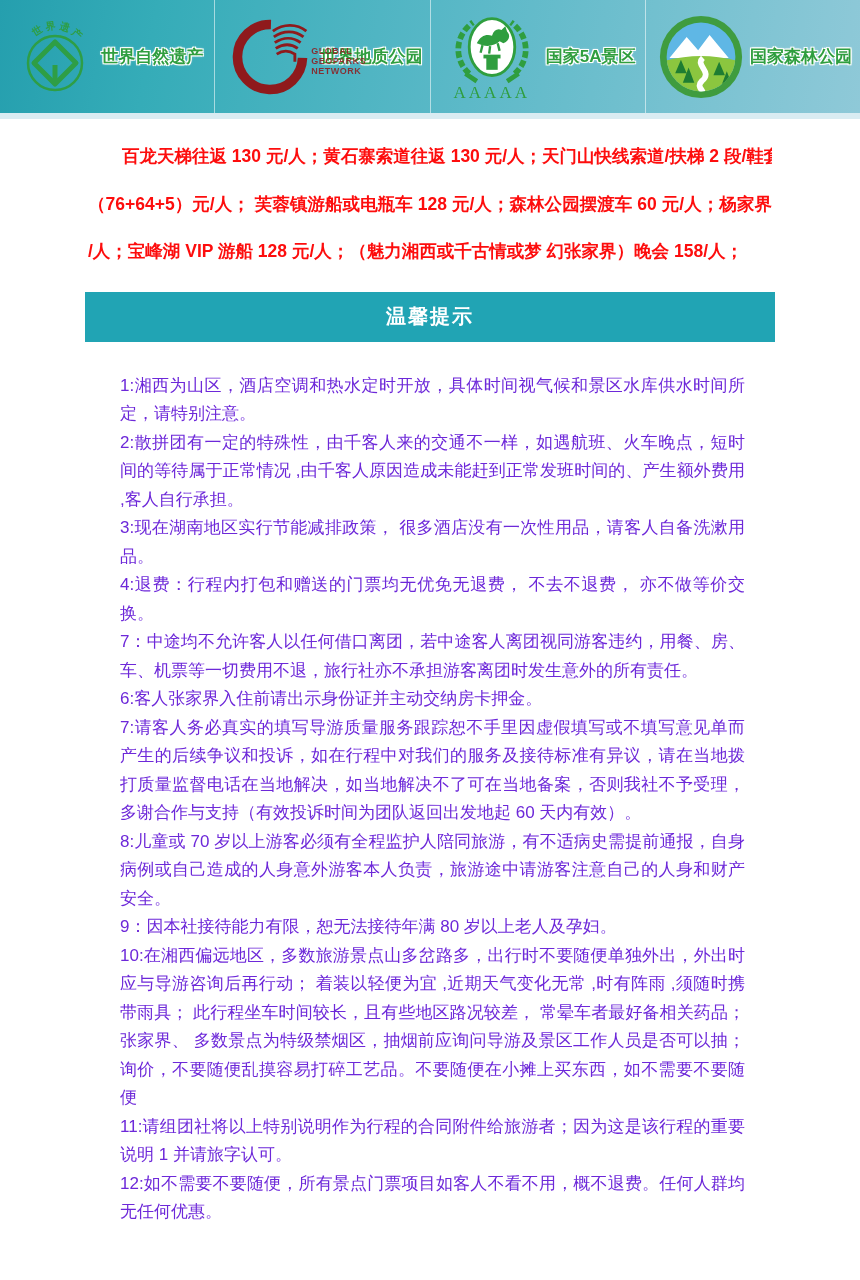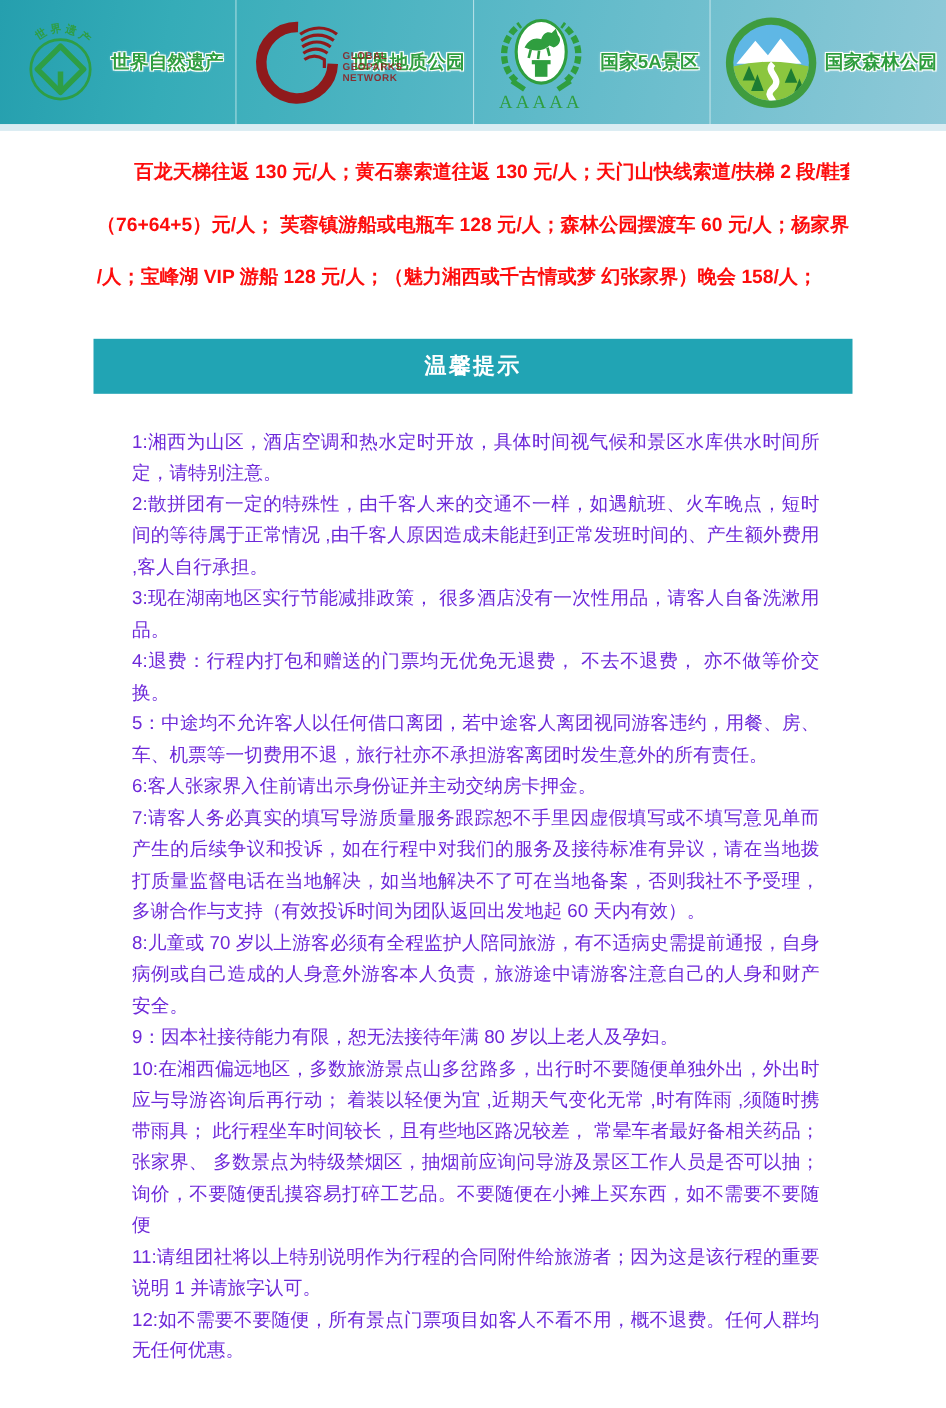--- a/index.html
+++ b/index.html
@@ -41,21 +41,21 @@
     color:var(--price-red,#fd0d0d);font-weight:bold;font-size:17.5px;
   }
   .price-line{
     height:47.5px;line-height:47.5px;white-space:nowrap;
     text-align:justify;text-align-last:justify;overflow:hidden;
   }
   .price-line:first-child{padding-left:34px;}
   .price-line:last-child{text-align-last:left;}
   
   .notice-banner{
-    margin:32px 0 0 85px;width:690px;height:50px;
+    margin:16px 0 0 85px;width:690px;height:50px;
     background:var(--banner-teal,#21a4b4);
     display:flex;align-items:center;justify-content:center;
   }
   .notice-title{color:#ffffff;font-weight:bold;font-size:20px;letter-spacing:2px;}
   
   .tips{
     margin:30px 0 0 120px;width:625px;
     color:#6d28d9;font-size:17px;line-height:28.5px;
     text-align:justify;
   }
@@ -143,21 +143,21 @@
 
 <div class="notice-banner">
   <span class="notice-title">温馨提示</span>
 </div>
 
 <div class="tips">
     <div class="tip">1:湘西为山区，酒店空调和热水定时开放，具体时间视气候和景区水库供水时间所定，请特别注意。</div>
     <div class="tip">2:散拼团有一定的特殊性，由千客人来的交通不一样，如遇航班、火车晚点，短时间的等待属于正常情况 ,由千客人原因造成未能赶到正常发班时间的、产生额外费用 ,客人自行承担。</div>
     <div class="tip">3:现在湖南地区实行节能减排政策， 很多酒店没有一次性用品，请客人自备洗漱用品。</div>
     <div class="tip">4:退费：行程内打包和赠送的门票均无优免无退费， 不去不退费， 亦不做等价交换。</div>
-    <div class="tip">5：中途均不允许客人以任何借口离团，若中途客人离团视同游客违约，用餐、房、车、机票等一切费用不退，旅行社亦不承担游客离团时发生意外的所有责任。</div>
+    <div class="tip">7：中途均不允许客人以任何借口离团，若中途客人离团视同游客违约，用餐、房、车、机票等一切费用不退，旅行社亦不承担游客离团时发生意外的所有责任。</div>
     <div class="tip">6:客人张家界入住前请出示身份证并主动交纳房卡押金。</div>
     <div class="tip">7:请客人务必真实的填写导游质量服务跟踪恕不手里因虚假填写或不填写意见单而产生的后续争议和投诉，如在行程中对我们的服务及接待标准有异议，请在当地拨打质量监督电话在当地解决，如当地解决不了可在当地备案，否则我社不予受理，多谢合作与支持（有效投诉时间为团队返回出发地起 60 天内有效）。</div>
     <div class="tip">8:儿童或 70 岁以上游客必须有全程监护人陪同旅游，有不适病史需提前通报，自身病例或自己造成的人身意外游客本人负责，旅游途中请游客注意自己的人身和财产安全。</div>
     <div class="tip">9：因本社接待能力有限，恕无法接待年满 80 岁以上老人及孕妇。</div>
     <div class="tip">10:在湘西偏远地区，多数旅游景点山多岔路多，出行时不要随便单独外出，外出时应与导游咨询后再行动； 着装以轻便为宜 ,近期天气变化无常 ,时有阵雨 ,须随时携带雨具；  此行程坐车时间较长，且有些地区路况较差， 常晕车者最好备相关药品； 张家界、 多数景点为特级禁烟区，抽烟前应询问导游及景区工作人员是否可以抽； 询价，不要随便乱摸容易打碎工艺品。不要随便在小摊上买东西，如不需要不要随便</div>
     <div class="tip">11:请组团社将以上特别说明作为行程的合同附件给旅游者；因为这是该行程的重要说明 1 并请旅字认可。</div>
     <div class="tip">12:如不需要不要随便，所有景点门票项目如客人不看不用，概不退费。任何人群均无任何优惠。</div>
   </div>
 
 </body></html>

